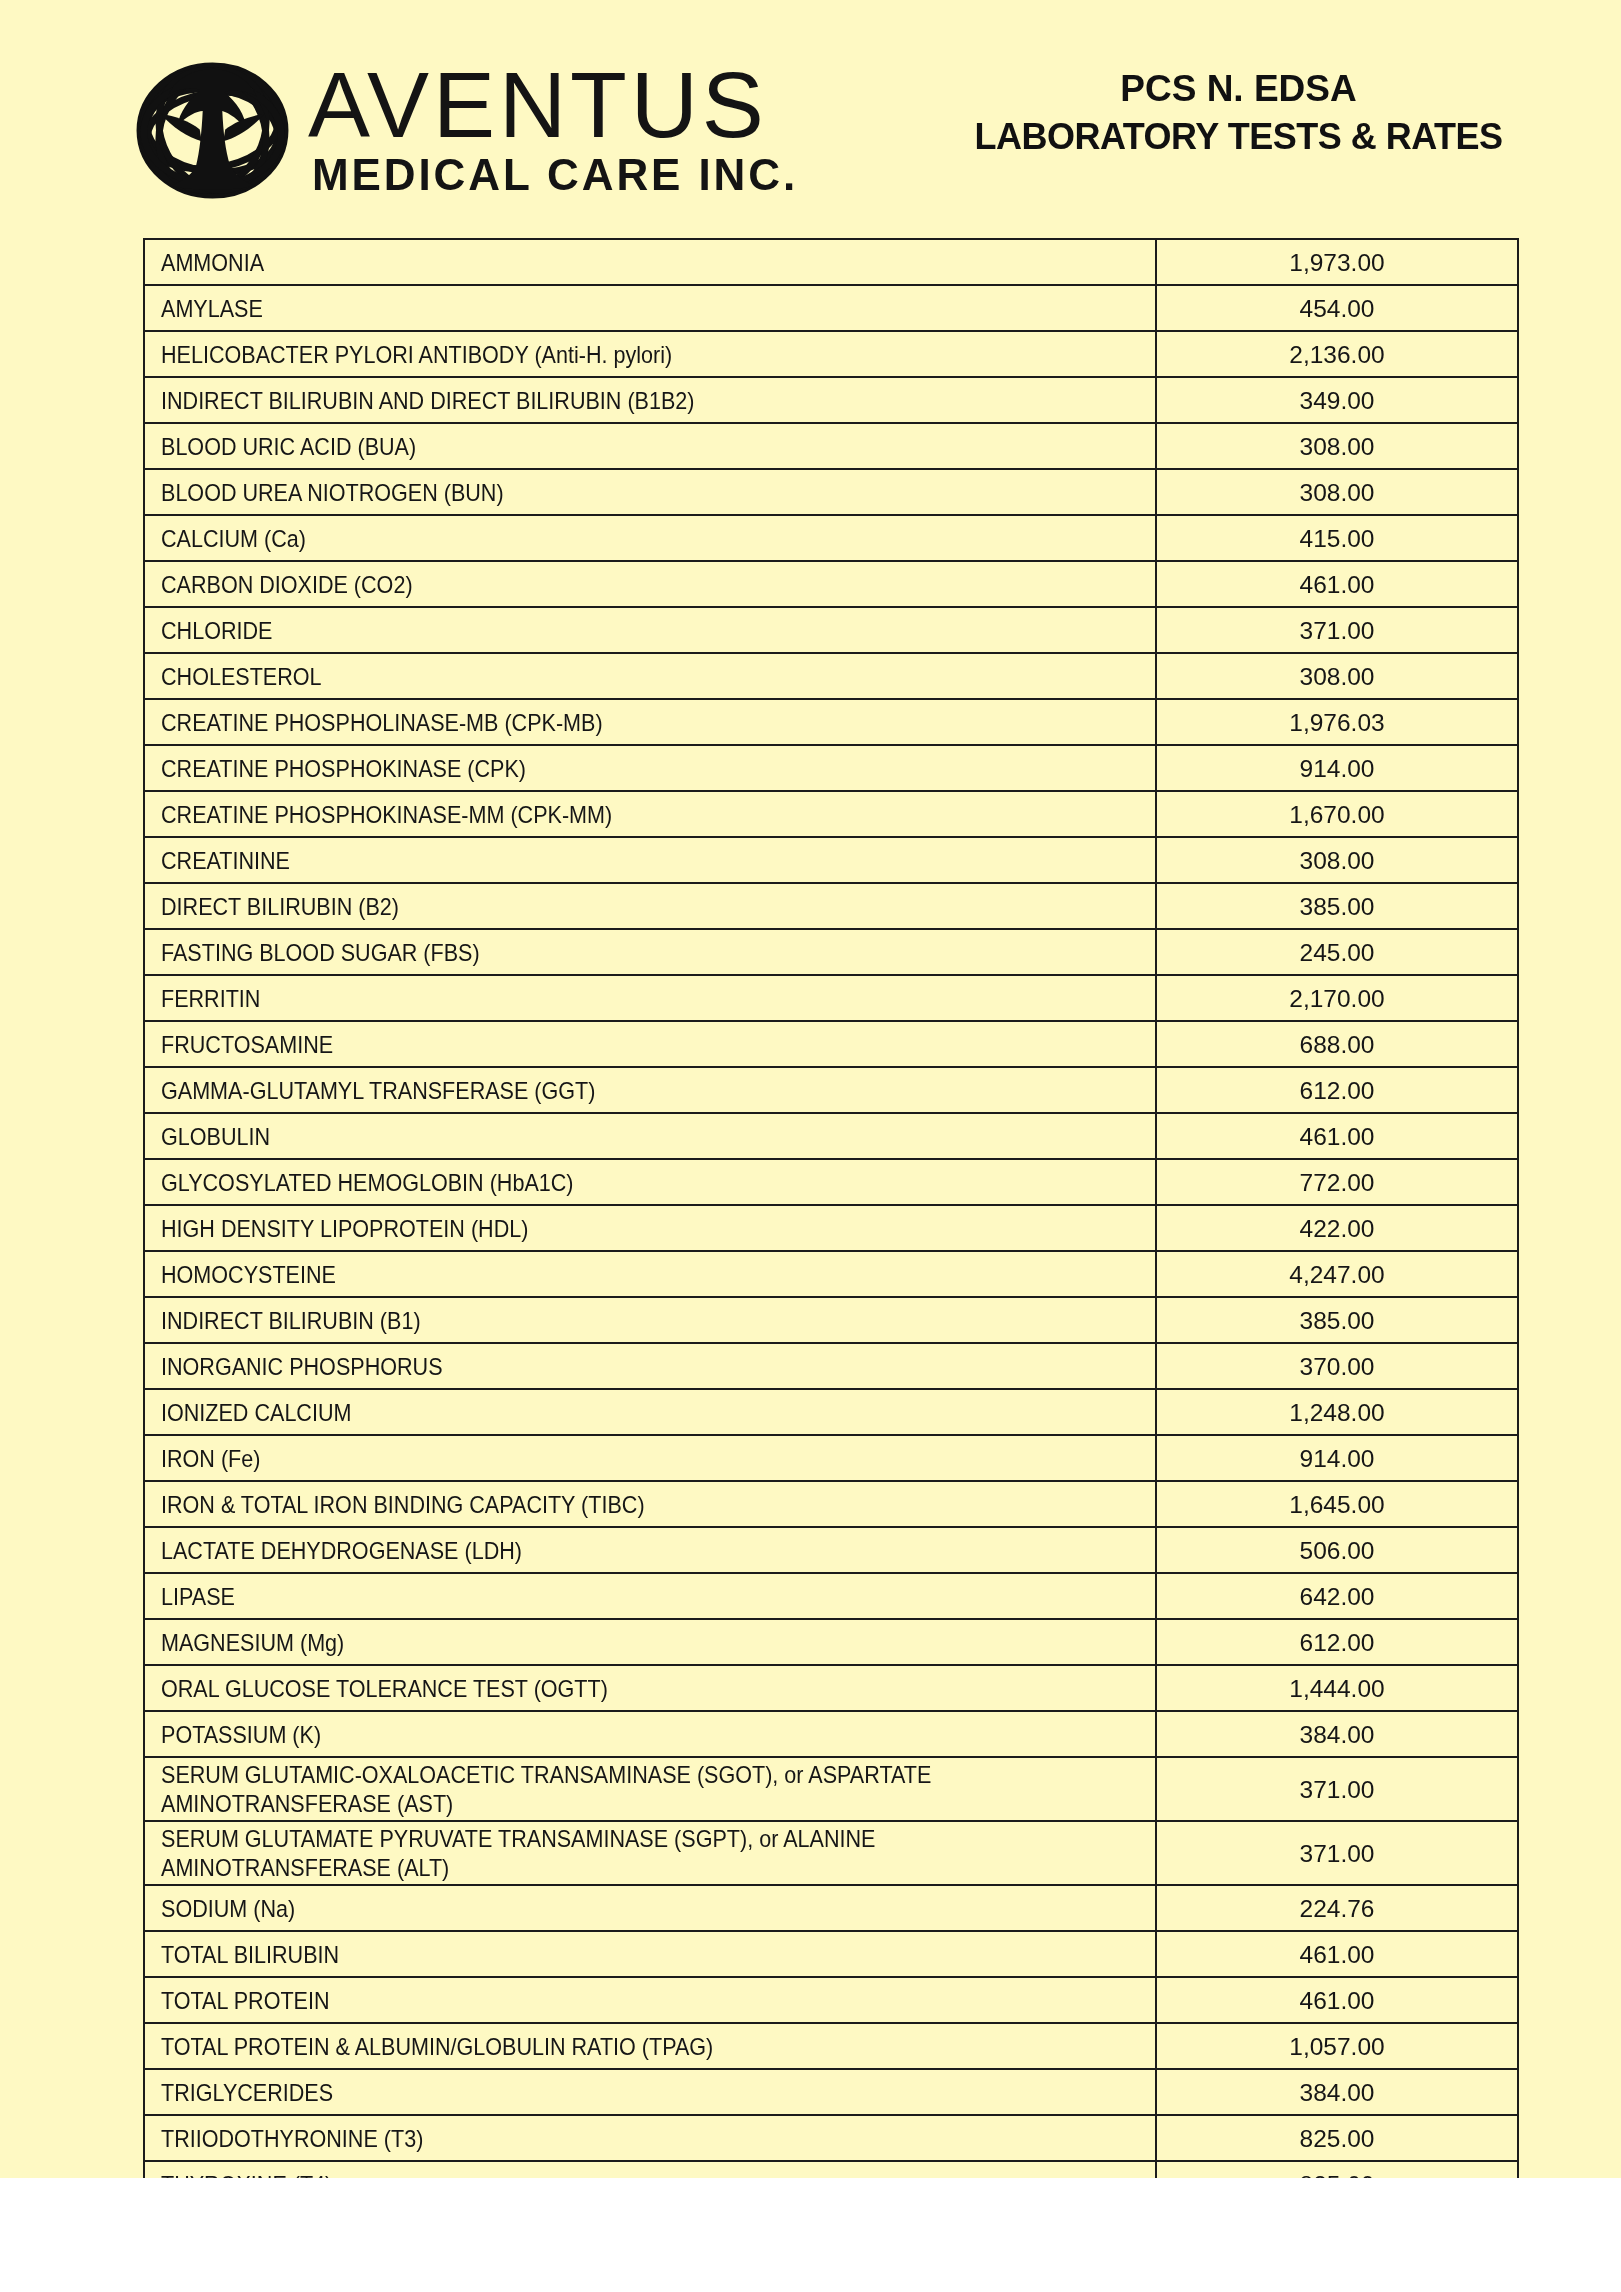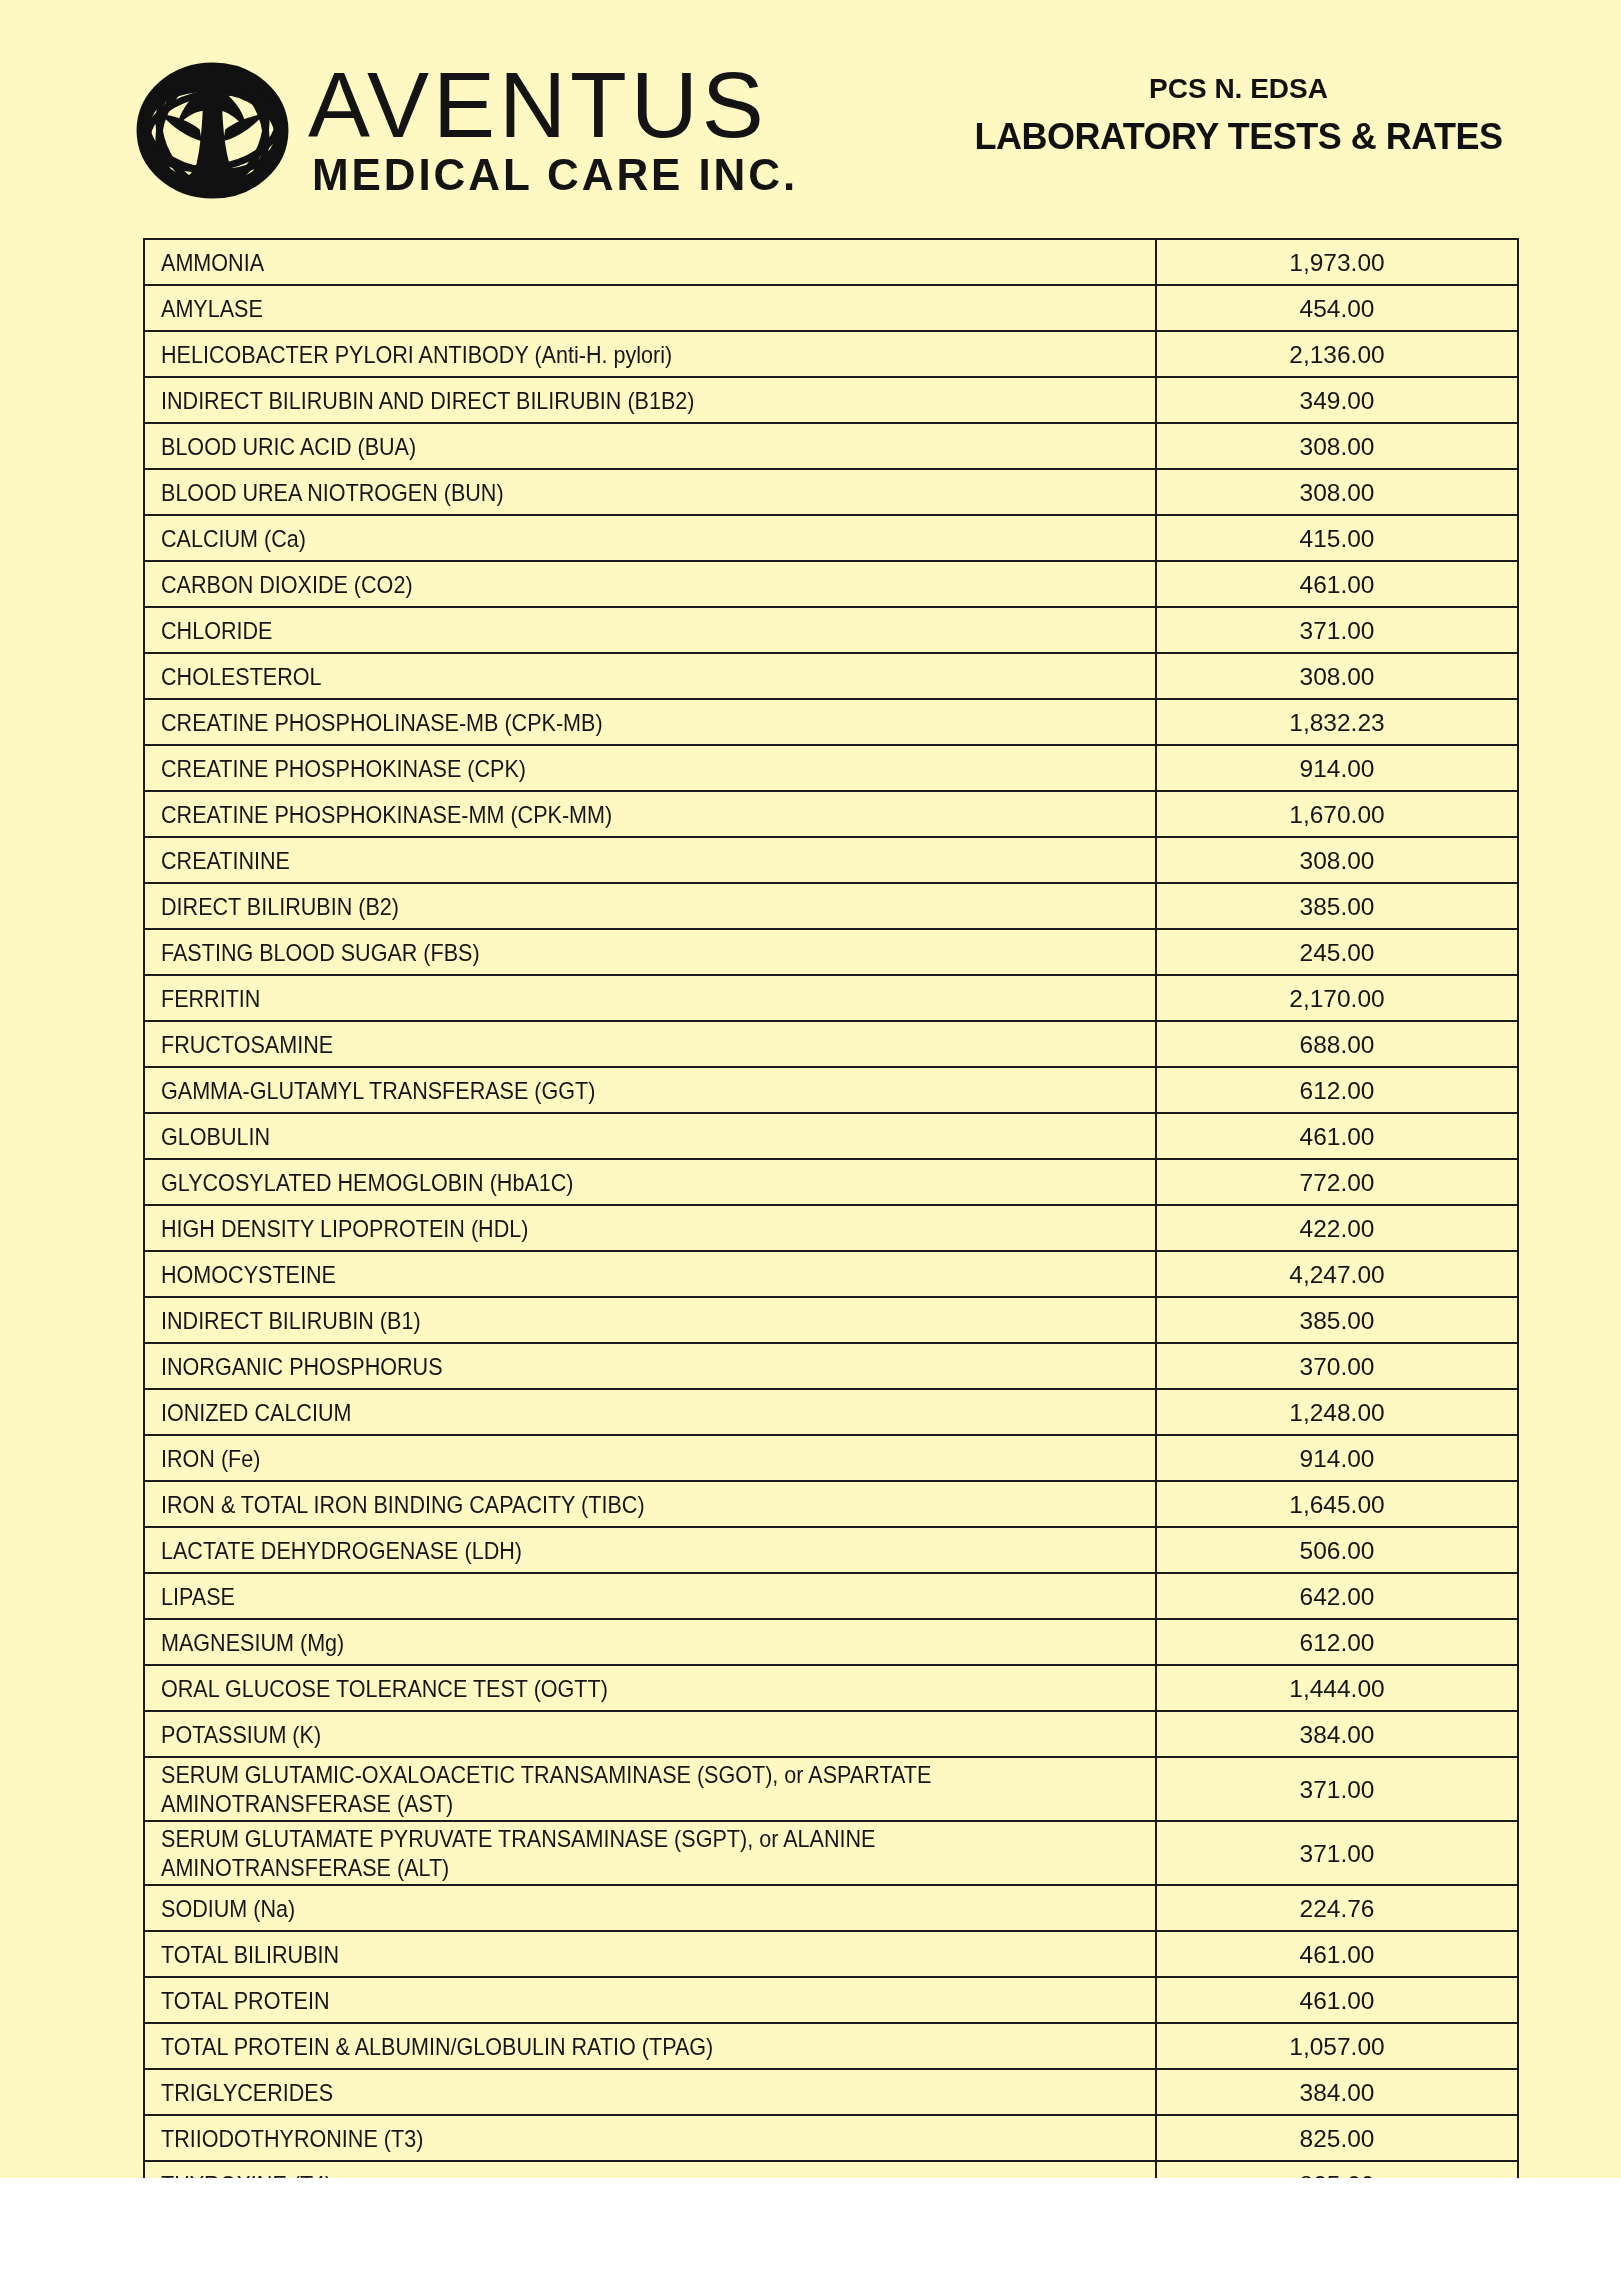--- a/index.html
+++ b/index.html
@@ -52,21 +52,21 @@
     white-space: nowrap;
   }
   .doc-title-block {
     position: absolute;
     left: 961px;
     top: 65px;
     width: 555px;
     text-align: center;
   }
   .branch-title {
-    font-size: 28px;
+    font-size: 37px;
     line-height: 47px;
     font-weight: 700;
     color: #111111;
     white-space: nowrap;
   }
   .doc-subtitle {
     font-size: 36px;
     line-height: 49px;
     font-weight: 700;
     letter-spacing: -0.5px;
@@ -174,21 +174,21 @@
         <tr>
           <td class="test-cell"><span class="test-text">CHLORIDE</span></td>
           <td class="rate-cell">371.00</td>
         </tr>
         <tr>
           <td class="test-cell"><span class="test-text">CHOLESTEROL</span></td>
           <td class="rate-cell">308.00</td>
         </tr>
         <tr>
           <td class="test-cell"><span class="test-text">CREATINE PHOSPHOLINASE-MB (CPK-MB)</span></td>
-          <td class="rate-cell">1,832.23</td>
+          <td class="rate-cell">1,976.03</td>
         </tr>
         <tr>
           <td class="test-cell"><span class="test-text">CREATINE PHOSPHOKINASE (CPK)</span></td>
           <td class="rate-cell">914.00</td>
         </tr>
         <tr>
           <td class="test-cell"><span class="test-text">CREATINE PHOSPHOKINASE-MM (CPK-MM)</span></td>
           <td class="rate-cell">1,670.00</td>
         </tr>
         <tr>

